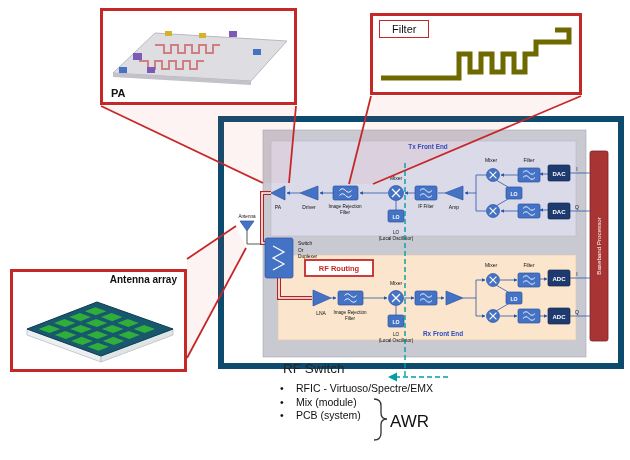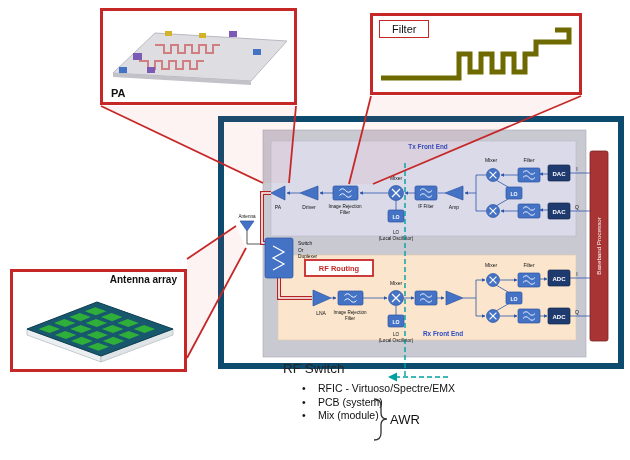--- a/index.html
+++ b/index.html
@@ -10,24 +10,24 @@
   .filter-callout{left:370px;top:13px;width:212px;height:82px;}
   .antenna-callout{left:10px;top:257px;width:177px;height:103px;margin-top:12px;}
   .pa-label{position:absolute;left:8px;bottom:3px;font-size:11px;font-weight:bold;color:#111;}
   .ant-label{position:absolute;right:7px;top:2px;font-size:10px;font-weight:600;color:#111;}
   .filter-label-box{position:absolute;left:6px;top:4px;border:1.5px solid #c62828;background:#fff;
                     padding:2px 12px;font-size:11px;color:#111;z-index:2;}
   .main-diagram{position:absolute;left:218px;top:116px;width:394px;height:241px;
                 border:6px solid #0c4a6e;background:#fff;z-index:5;}
   .overlay{position:absolute;left:0;top:0;z-index:20;pointer-events:none;}
   .rf-content{position:absolute;left:283px;top:361px;font-size:13.5px;font-weight:500;color:#222;z-index:6;}
-  .bullets{position:absolute;left:300px;top:382px;margin:0;padding:0;list-style:none;z-index:6;}
+  .bullets{position:absolute;left:278px;top:382px;margin:0;padding:0;list-style:none;z-index:6;}
   .bullets li{position:relative;padding-left:18px;font-size:10.5px;color:#111;line-height:13.5px;}
   .bullets li::before{content:"\2022";position:absolute;left:2px;top:0;color:#111;}
-  .awr{position:absolute;left:390px;top:412px;font-size:13px;color:#111;z-index:6;}
+  .awr{position:absolute;left:390px;top:412px;font-size:17px;color:#111;z-index:6;}
   
   svg text{font-family:"Liberation Sans",sans-serif;}
   .lbl{font-size:5px;fill:#111;text-anchor:middle;}
   .lbl2{font-size:4.6px;fill:#111;text-anchor:middle;}
   .lblL{font-size:4.8px;fill:#111;text-anchor:start;}
   .wlbl{font-size:5.2px;fill:#fff;font-weight:bold;text-anchor:middle;}
   .blk{font-size:6px;fill:#fff;font-weight:bold;text-anchor:middle;}
   .ttl{font-size:6.4px;fill:#2b4bc0;font-weight:bold;text-anchor:middle;}
   .cl{stroke:#2a55aa;stroke-width:0.8;fill:none;}
   .boxb{fill:#4472c4;stroke:#2f55a4;stroke-width:0.7;}
@@ -261,22 +261,22 @@
         <text x="335" y="196.5" class="blk">ADC</text>
         <text x="353" y="154" class="lbl">I</text>
         <text x="353" y="192" class="lbl">Q</text>
       </g>
     </svg>
   </div>
 
   <div class="rf-content">RF Switch</div>
   <ul class="bullets">
     <li>RFIC   -   Virtuoso/Spectre/EMX</li>
+    <li>Mix (module)</li>
     <li>PCB (system)</li>
-    <li>Mix (module)</li>
   </ul>
   <div class="awr">AWR</div>
 
   <svg class="overlay" width="630" height="460" viewBox="0 0 630 460">
     <polygon class="funnel-fill" points="101,106 296,106 289,183 263,183"></polygon>
     <path class="funnel-line" d="M101,106 L263,183 M296,106 L289,183"></path>
     <polygon class="funnel-fill" points="371,96 581,96 373,184 349,184"></polygon>
     <path class="funnel-line" d="M371,96 L349,184 M581,96 L373,184"></path>
     <polygon class="funnel-fill" points="187,259 236,226 246,248 187,358"></polygon>
     <path class="funnel-line" d="M187,259 L236,226 M187,358 L246,248"></path>

